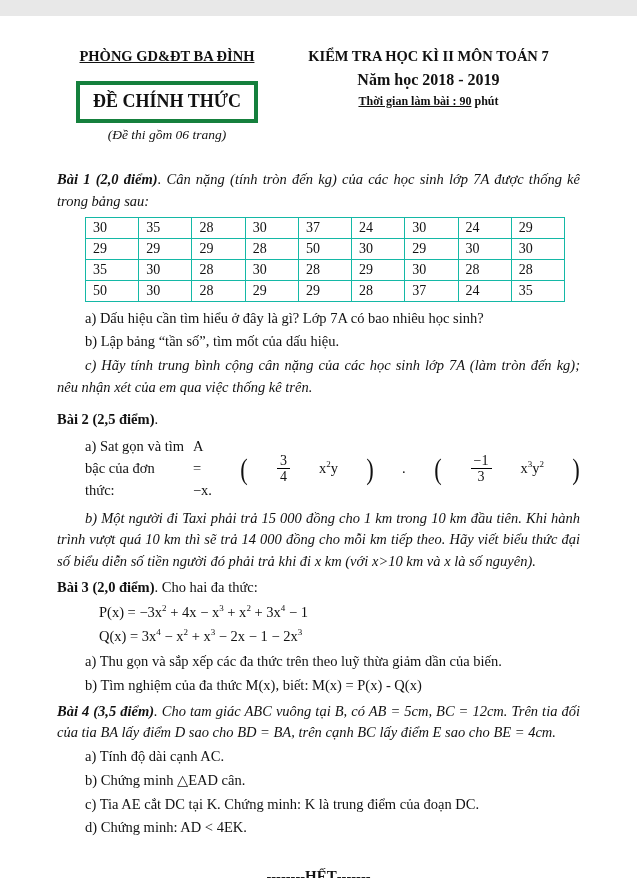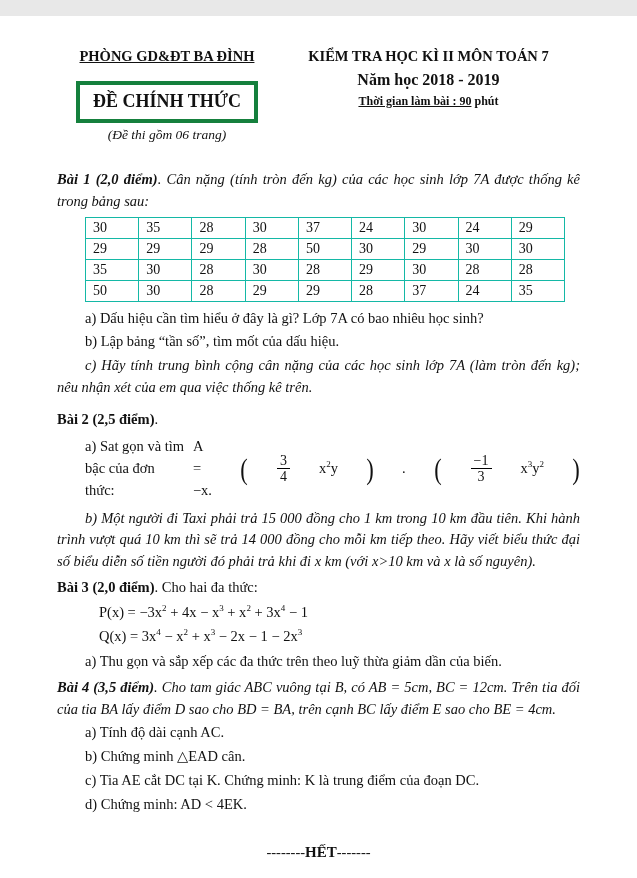--- a/index.html
+++ b/index.html
@@ -152,20 +152,21 @@
       </span>
     </div>
     <p class="para justify indent">b) Một người đi Taxi phải trả 15 000 đồng cho 1 km trong 10 km đầu tiên. Khi hành trình vượt quá 10 km thì sẽ trả 14 000 đồng cho mỗi km tiếp theo. Hãy viết biểu thức đại số biểu diễn số tiền người đó phải trả khi đi x km (với x&gt;10 km và x là số nguyên).</p>
   </div>
 
   <div class="problem mt-sm">
     <p class="para"><b>Bài 3 (2,0 điểm)</b><span>. Cho hai đa thức:</span></p>
     <p class="poly">P(x) = −3x<sup>2</sup> + 4x − x<sup>3</sup> + x<sup>2</sup> + 3x<sup>4</sup> − 1</p>
     <p class="poly">Q(x) = 3x<sup>4</sup> − x<sup>2</sup> + x<sup>3</sup> − 2x − 1 − 2x<sup>3</sup></p>
     <p class="item">a) Thu gọn và sắp xếp các đa thức trên theo luỹ thừa giảm dần của biến.</p>
+    <p class="item">b) Tìm nghiệm của đa thức M(x), biết: M(x) = P(x) - Q(x)</p>
   </div>
 
   <div class="problem mt-sm">
     <p class="para justify"><b>Bài 4 (3,5 điểm)</b><span>. Cho tam giác ABC vuông tại B, có AB = 5cm, BC = 12cm. Trên tia đối của tia BA lấy điểm D sao cho BD = BA, trên cạnh BC lấy điểm E sao cho BE = 4cm.</span></p>
     <p class="item">a) Tính độ dài cạnh AC.</p>
     <p class="item">b) Chứng minh △EAD cân.</p>
     <p class="item">c) Tia AE cắt DC tại K. Chứng minh: K là trung điểm của đoạn DC.</p>
     <p class="item">d) Chứng minh: AD &lt; 4EK.</p>
   </div>
 

